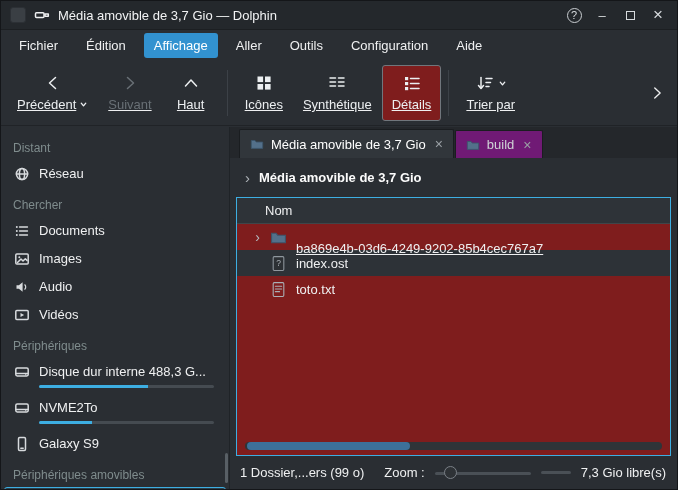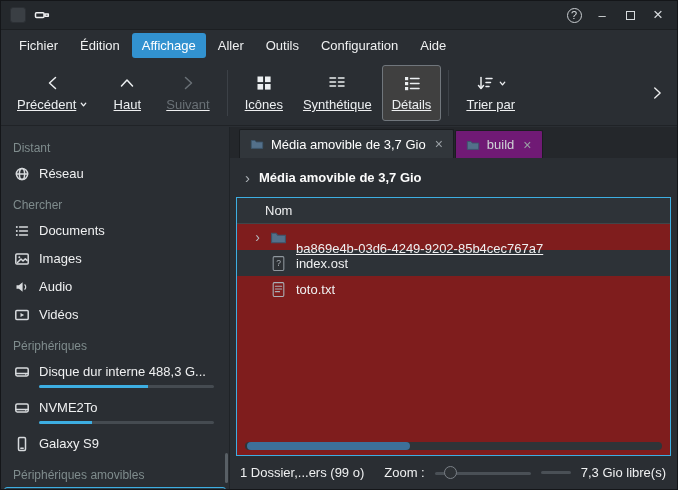--- a/index.html
+++ b/index.html
@@ -20,31 +20,31 @@
   .title { color:#f2f3f4; white-space:nowrap; }
   .spacer { flex:1; }
   .winbtn { width:20px; height:20px; display:flex; align-items:center; justify-content:center; color:#d6dadd; }
   .winbtn.help { font-size:11px; }
   .winbtn.help span { width:15px; height:15px; border:1px solid #c9cdd1; border-radius:50%;
     display:flex; align-items:center; justify-content:center; }
   .box-glyph { width:9px; height:9px; border:1px solid #d6dadd; display:inline-block; }
   .winbtn.close { font-size:17px; }
 
   
-  .menubar { height:30px; display:flex; align-items:center; gap:2px; padding:0 8px; background:#2a2e33; }
+  .menubar { height:30px; display:flex; align-items:center; gap:8px; padding:0 8px; background:#2a2e33; }
   .menu-item { padding:5px 10px; border-radius:3px; }
   .menu-item.active { background:#3292d0; color:#ffffff; }
 
   
   .toolbar { height:66px; display:flex; align-items:center; padding:0 6px; border-bottom:1px solid #202327;text-decoration:underline; }
   .tbtn { height:56px; min-width:58px; display:flex; flex-direction:column; align-items:center;
     justify-content:center; gap:4px; padding:4px 9px; border:1px solid transparent; border-radius:3px; color:#eceff1; }
   .tbtn svg.ticon { width:20px; height:20px; }
   .tbtn .trow { display:flex; align-items:center; gap:3px; }
-  .tbtn.selected { background:#404040; border-color:#70767c; }
+  .tbtn.selected { background:#7f1d1d; border-color:#70767c; }
   .tbtn.disabled { color:#697076; }
   .caret { width:9px; height:9px; }
   .tsep { width:1px; height:46px; background:#3c4147; margin:0 7px; flex:none; }
   .overflow-btn { margin-left:auto; width:28px; height:46px; display:flex; align-items:center; justify-content:center; }
   .stroke-ic { stroke:currentColor; fill:none; stroke-width:1.5; stroke-linecap:round; stroke-linejoin:round; }
 
   
   .sidebar { position:absolute; left:0; top:126px; bottom:0; width:229px;
     border-right:1px solid #1f2327; padding-top:4px; overflow:hidden; }
   .side-header { color:#7f8c8d; font-size:12px; padding:10px 12px 4px; }
@@ -95,20 +95,21 @@
 <body>
 
 <div class="window">
 
   <div class="titlebar">
     <span class="app-icon"></span>
     <svg class="tb-svg stroke-ic" viewBox="0 0 16 16">
       <rect x="1.5" y="5.8" width="8.5" height="4.6" rx="1"></rect>
         <rect x="11" y="6.9" width="3.3" height="2.4"></rect>
     </svg>
+    <span class="title">Média amovible de 3,7 Gio — Dolphin</span>
     <span class="spacer"></span>
     <button class="winbtn help">
         <span>?</span>
       </button>
     <button class="winbtn">–</button>
     <button class="winbtn">
         <span class="box-glyph"></span>
       </button>
     <button class="winbtn close">×</button>
   </div>
@@ -128,34 +129,34 @@
       <svg class="ticon stroke-ic" viewBox="0 0 20 20">
           <polyline points="12.5,4.5 6.5,10 12.5,15.5"></polyline>
         </svg>
       <span class="trow">
           <span>Précédent</span>
         <svg class="caret stroke-ic" viewBox="0 0 10 10">
             <polyline points="2.5,3.5 5,6.5 7.5,3.5"></polyline>
           </svg>
         </span>
     </button>
+    <button class="tbtn disabled">
+      <svg class="ticon stroke-ic" viewBox="0 0 20 20">
+          <polyline points="7.5,4.5 13.5,10 7.5,15.5"></polyline>
+        </svg>
+      <span class="trow">
+          <span>Suivant</span>
+        </span>
+    </button>
     <button class="tbtn">
       <svg class="ticon stroke-ic" viewBox="0 0 20 20">
           <polyline points="4.5,13 10,7 15.5,13"></polyline>
         </svg>
       <span class="trow">
           <span>Haut</span>
-        </span>
-    </button>
-    <button class="tbtn disabled">
-      <svg class="ticon stroke-ic" viewBox="0 0 20 20">
-          <polyline points="7.5,4.5 13.5,10 7.5,15.5"></polyline>
-        </svg>
-      <span class="trow">
-          <span>Suivant</span>
         </span>
     </button>
     <span class="tsep"></span>
     <button class="tbtn">
       <svg class="ticon" viewBox="0 0 20 20" fill="currentColor">
         <rect x="3.5" y="3.5" width="5.6" height="5.6"></rect>
           <rect x="11" y="3.5" width="5.6" height="5.6"></rect>
         <rect x="3.5" y="11" width="5.6" height="5.6"></rect>
           <rect x="11" y="11" width="5.6" height="5.6"></rect>
         </svg>

